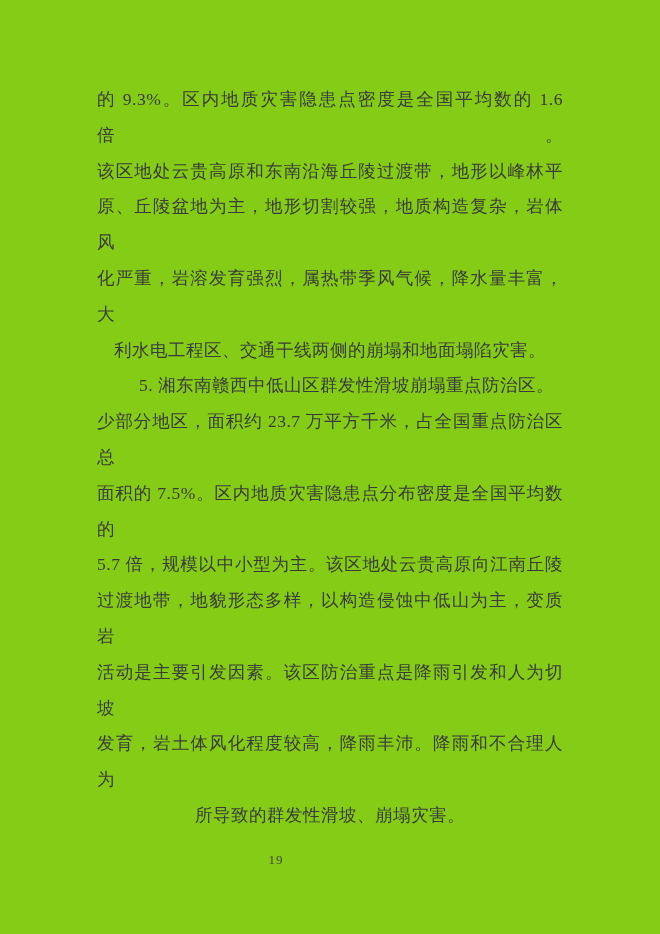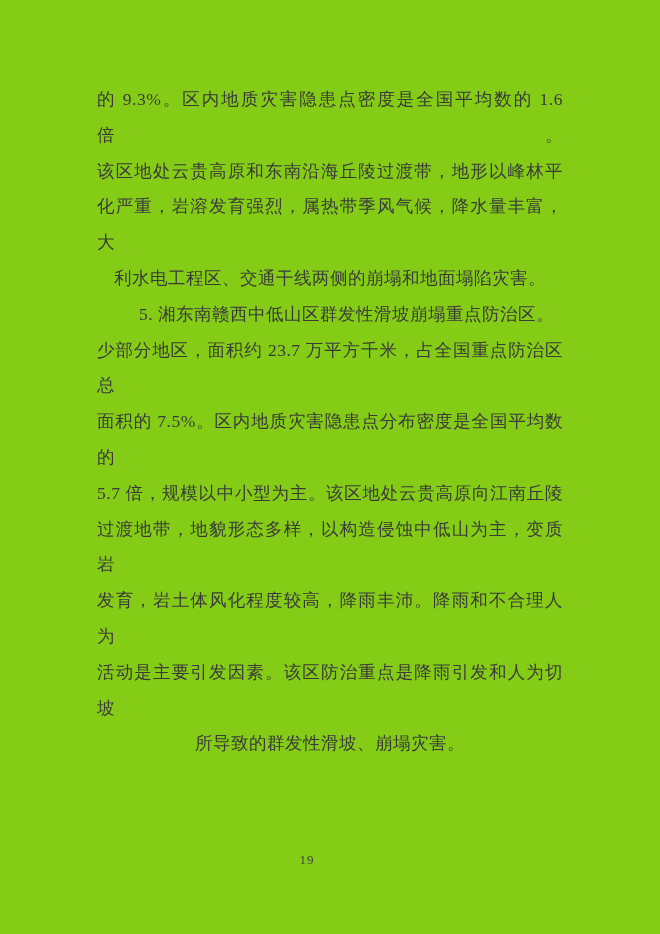--- a/index.html
+++ b/index.html
@@ -44,36 +44,36 @@
   }
   .page-number {
     position: absolute;
     left: 0;
     top: 852px;
     width: 552px;
     text-align: center;
     font-size: 13px;
     color: #444444;
     letter-spacing: 1px;
-    margin-left: 31px;
   }
 </style>
 </head>
 <body>
 
 <div class="page">
   <div class="text-block">
     <div class="line just">的 9.3%。区内地质灾害隐患点密度是全国平均数的 1.6 倍。</div>
     <div class="line just">该区地处云贵高原和东南沿海丘陵过渡带，地形以峰林平</div>
+    <div class="line just">原、丘陵盆地为主，地形切割较强，地质构造复杂，岩体风</div>
     <div class="line just">化严重，岩溶发育强烈，属热带季风气候，降水量丰富，大</div>
     <div class="line">利水电工程区、交通干线两侧的崩塌和地面塌陷灾害。</div>
     <div class="line bold indent">5. 湘东南赣西中低山区群发性滑坡崩塌重点防治区。</div>
     <div class="line just">少部分地区，面积约 23.7 万平方千米，占全国重点防治区总</div>
     <div class="line just">面积的 7.5%。区内地质灾害隐患点分布密度是全国平均数的</div>
     <div class="line just">5.7 倍，规模以中小型为主。该区地处云贵高原向江南丘陵</div>
     <div class="line just">过渡地带，地貌形态多样，以构造侵蚀中低山为主，变质岩</div>
+    <div class="line just">活动是主要引发因素。该区防治重点是降雨引发和人为切坡</div>
     <div class="line just">发育，岩土体风化程度较高，降雨丰沛。降雨和不合理人为</div>
-    <div class="line just">活动是主要引发因素。该区防治重点是降雨引发和人为切坡</div>
     <div class="line">所导致的群发性滑坡、崩塌灾害。</div>
 
   </div>
   <div class="page-number">19</div>
 </div>
 
 </body></html>

